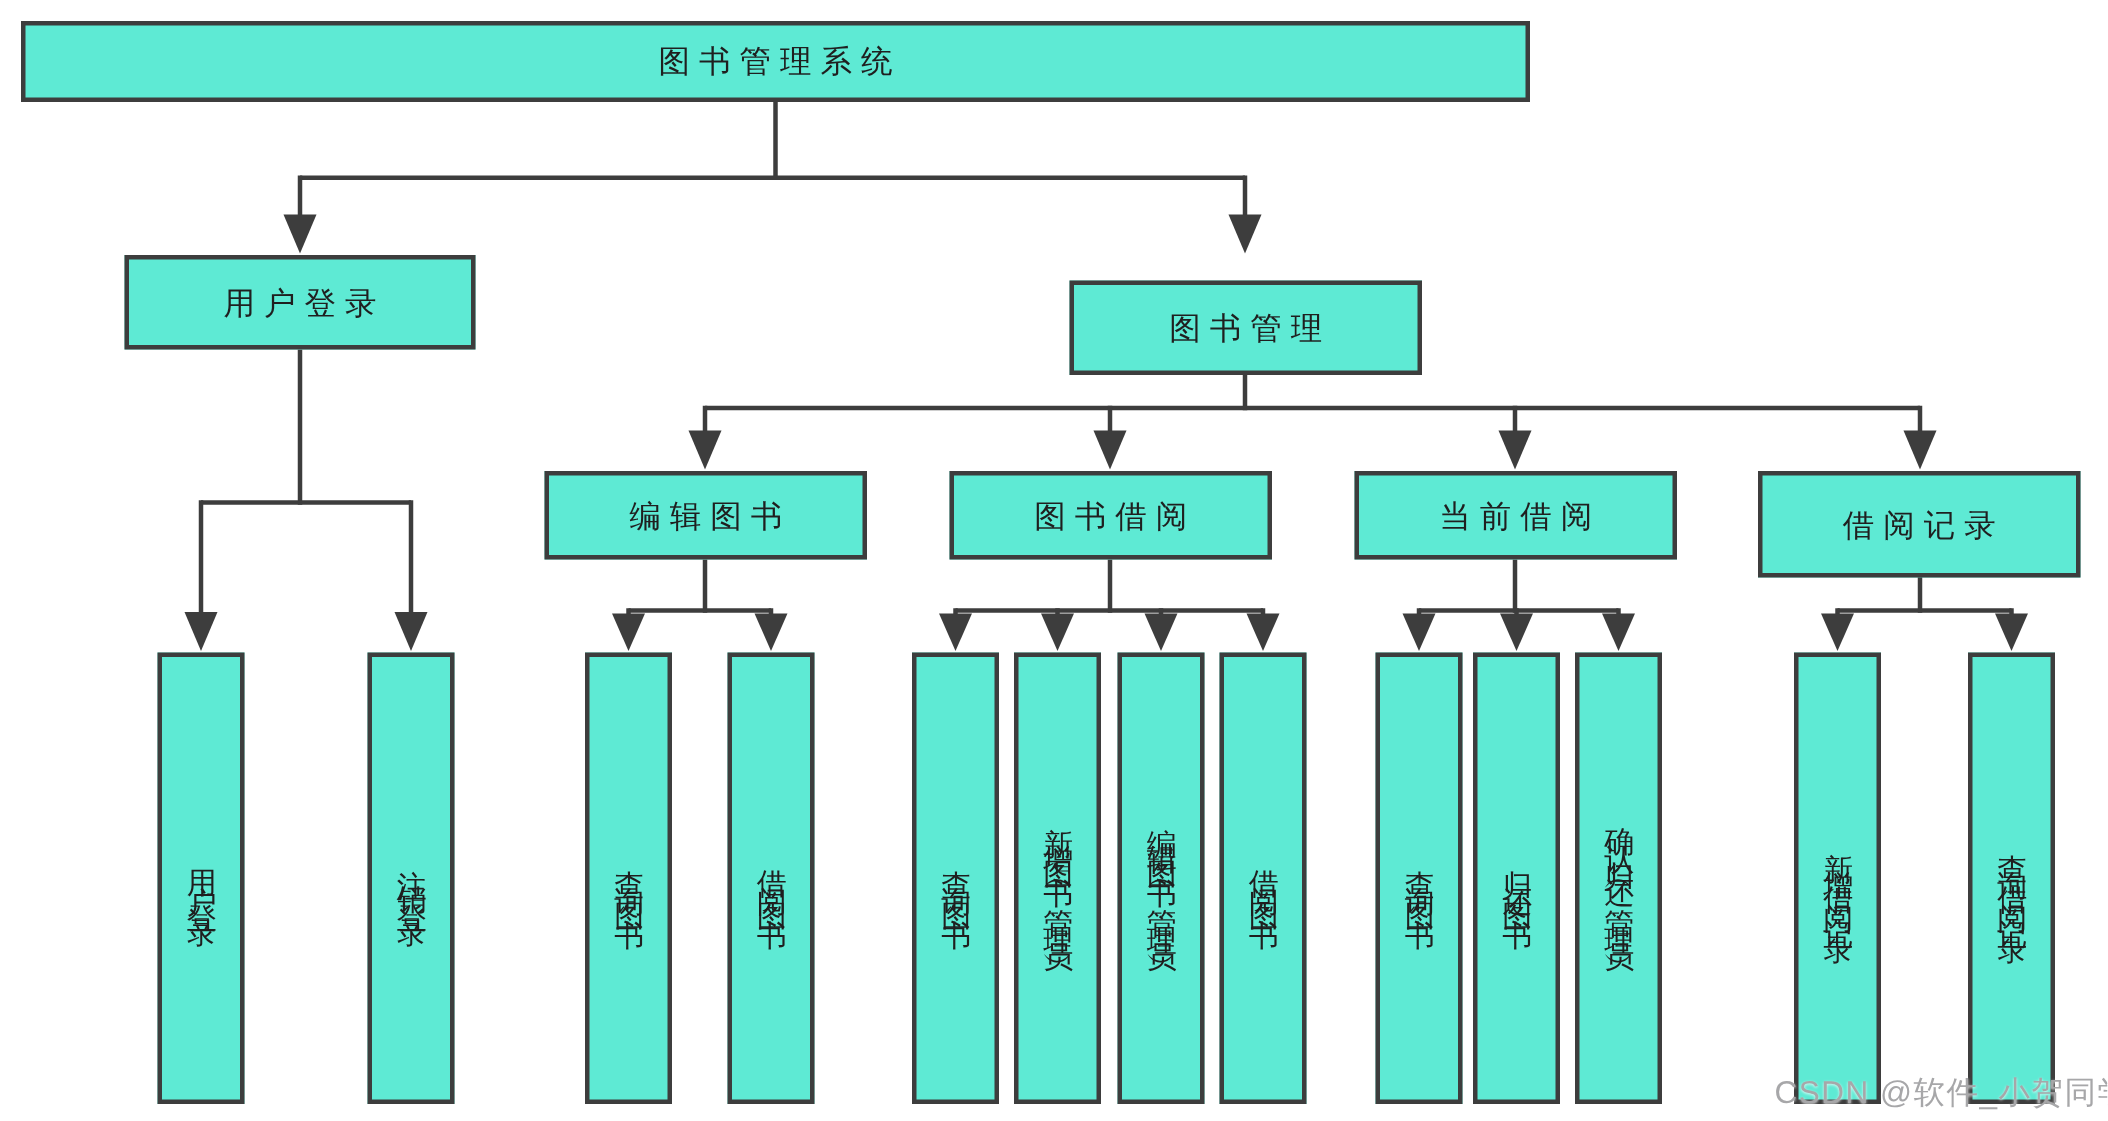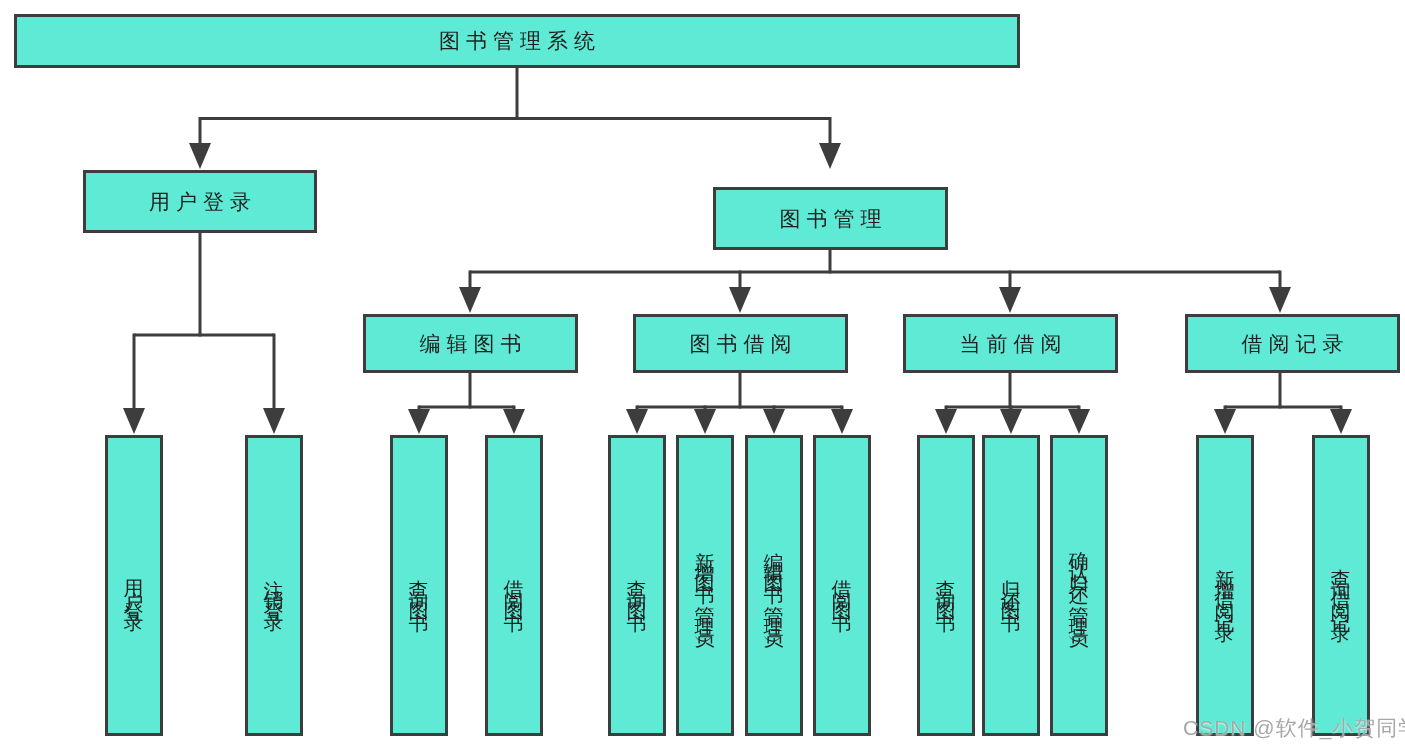--- a/index.html
+++ b/index.html
@@ -141,21 +141,21 @@
 
   <div class="box" style="left:363px; top:314px; width:215px; height:59px;">
     <span class="hlabel">编辑图书</span>
   </div>
   <div class="box" style="left:633px; top:314px; width:215px; height:59px;">
     <span class="hlabel">图书借阅</span>
   </div>
   <div class="box" style="left:903px; top:314px; width:215px; height:59px;">
     <span class="hlabel">当前借阅</span>
   </div>
-  <div class="box" style="left:1172px; top:314px; width:215px; height:59px;margin-left:13px;">
+  <div class="box" style="left:1172px; top:314px; width:215px; height:71px;">
     <span class="hlabel">借阅记录</span>
   </div>
 
   <div class="box leaf" style="left:105px;">
     <span class="vlabel">用户登录</span>
   </div>
   <div class="box leaf" style="left:245px;">
     <span class="vlabel">注销登录</span>
   </div>
 

